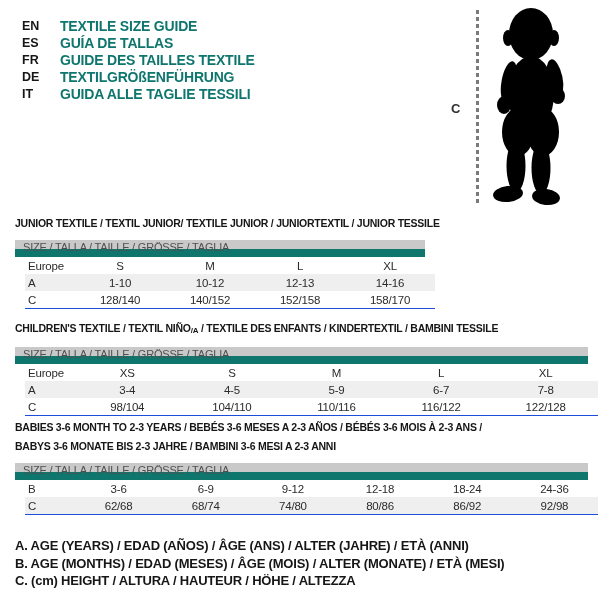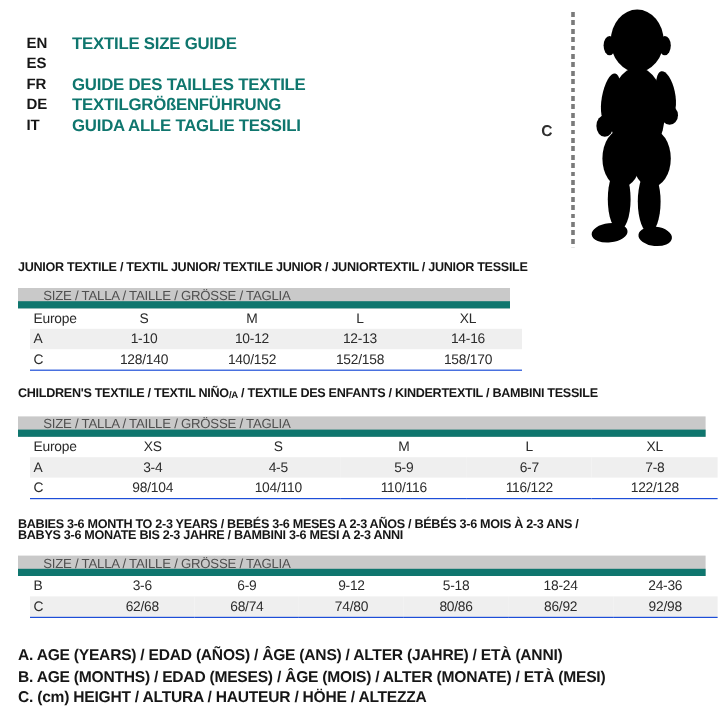--- a/index.html
+++ b/index.html
@@ -1,39 +1,39 @@
 <!DOCTYPE html>
 <html><head>
 <meta charset="utf-8">
 <style>
   html,body { margin:0; padding:0; background:#ffffff; }
   .canvas { position:relative; width:600px; height:600px; background:#ffffff;
             font-family:"Liberation Sans", sans-serif; overflow:hidden; }
 
   
-  .lang-list { position:absolute; left:22px; top:28px; }
+  .lang-list { position:absolute; left:22px; top:18px; }
   .lang-row  { display:flex; height:17px; line-height:17px; }
   .lang-code { width:38px; font-weight:bold; font-size:12.5px; color:#161616; }
   .lang-label{ font-weight:bold; font-size:14px; color:#0f766e; letter-spacing:-0.2px; white-space:nowrap; }
 
   
   .measure-line { position:absolute; left:476px; top:10px; width:3px; height:196px;
                   background:repeating-linear-gradient(to bottom,#7a7a7a 0 4px, transparent 4px 7px); }
   .measure-label{ position:absolute; left:451px; top:101px; font-size:13px; font-weight:bold; color:#2e2e2e; }
   .baby-svg     { position:absolute; left:483px; top:6px; }
 
   
   .sec-title { position:absolute; left:15px; font-size:10.5px; font-weight:bold; color:#161616;
                letter-spacing:-0.25px; white-space:nowrap; line-height:13px; }
   .sub { font-size:8px; vertical-align:-1px; }
 
   
   .size-bar { position:absolute; left:15px; height:17px; line-height:15px; background:#c9c9c9;
-              border-bottom:6px solid #0f766e; box-sizing:border-box; font-size:11px; color:#4f4f4f;
-              padding-left:21px; letter-spacing:-0.2px; }
+              border-bottom:8px solid #0f766e; box-sizing:border-box; font-size:11px; color:#4f4f4f;
+              padding-left:8px; letter-spacing:-0.2px; }
 
   
   .data-table { position:absolute; left:25px; border-collapse:collapse; table-layout:fixed;
                 border-bottom:1px solid #1d4ed8; }
   .data-table th, .data-table td { font-weight:normal; font-size:11.5px; height:17px; padding:0;
                 color:#2b2b2b; letter-spacing:-0.2px; }
   .data-table th.rowlabel { text-align:left; padding-left:3px; width:50px; }
   .data-table td.val { text-align:center; }
   .data-table tr.alt { background:#efefef; }
 
@@ -47,20 +47,21 @@
 
 <div class="canvas">
 
   <div class="lang-list">
     <div class="lang-row">
       <span class="lang-code">EN</span>
       <span class="lang-label">TEXTILE SIZE GUIDE</span>
     </div>
     <div class="lang-row">
       <span class="lang-code">ES</span>
+      <span class="lang-label">GUÍA DE TALLAS</span>
     </div>
     <div class="lang-row">
       <span class="lang-code">FR</span>
       <span class="lang-label">GUIDE DES TAILLES TEXTILE</span>
     </div>
     <div class="lang-row">
       <span class="lang-code">DE</span>
       <span class="lang-label">TEXTILGRÖßENFÜHRUNG</span>
     </div>
     <div class="lang-row">
@@ -157,40 +158,40 @@
       <th class="rowlabel">C</th>
       <td class="val">98/104</td>
       <td class="val">104/110</td>
       <td class="val">110/116</td>
       <td class="val">116/122</td>
       <td class="val">122/128</td>
     </tr>
   </tbody>
     </table>
 
-  <div class="sec-title" style="top:431px;">BABIES 3-6 MONTH TO 2-3 YEARS / BEBÉS 3-6 MESES A 2-3 AÑOS / BÉBÉS 3-6 MOIS À 2-3 ANS /</div>
+  <div class="sec-title" style="top:421px;">BABIES 3-6 MONTH TO 2-3 YEARS / BEBÉS 3-6 MESES A 2-3 AÑOS / BÉBÉS 3-6 MOIS À 2-3 ANS /</div>
   <div class="sec-title" style="top:440px;">BABYS 3-6 MONATE BIS 2-3 JAHRE / BAMBINI 3-6 MESI A 2-3 ANNI</div>
   <div class="size-bar" style="top:463px; width:573px;">SIZE / TALLA / TAILLE / GRÖSSE / TAGLIA</div>
   <table class="data-table" style="top:480px; width:573px;">
     <colgroup>
         <col style="width:50px">
         <col>
         <col>
         <col>
         <col>
         <col>
         <col>
       </colgroup>
     <tbody>
         <tr>
       <th class="rowlabel">B</th>
       <td class="val">3-6</td>
       <td class="val">6-9</td>
       <td class="val">9-12</td>
-      <td class="val">5-18</td>
+      <td class="val">12-18</td>
       <td class="val">18-24</td>
       <td class="val">24-36</td>
     </tr>
     <tr class="alt">
       <th class="rowlabel">C</th>
       <td class="val">62/68</td>
       <td class="val">68/74</td>
       <td class="val">74/80</td>
       <td class="val">80/86</td>
       <td class="val">86/92</td>

